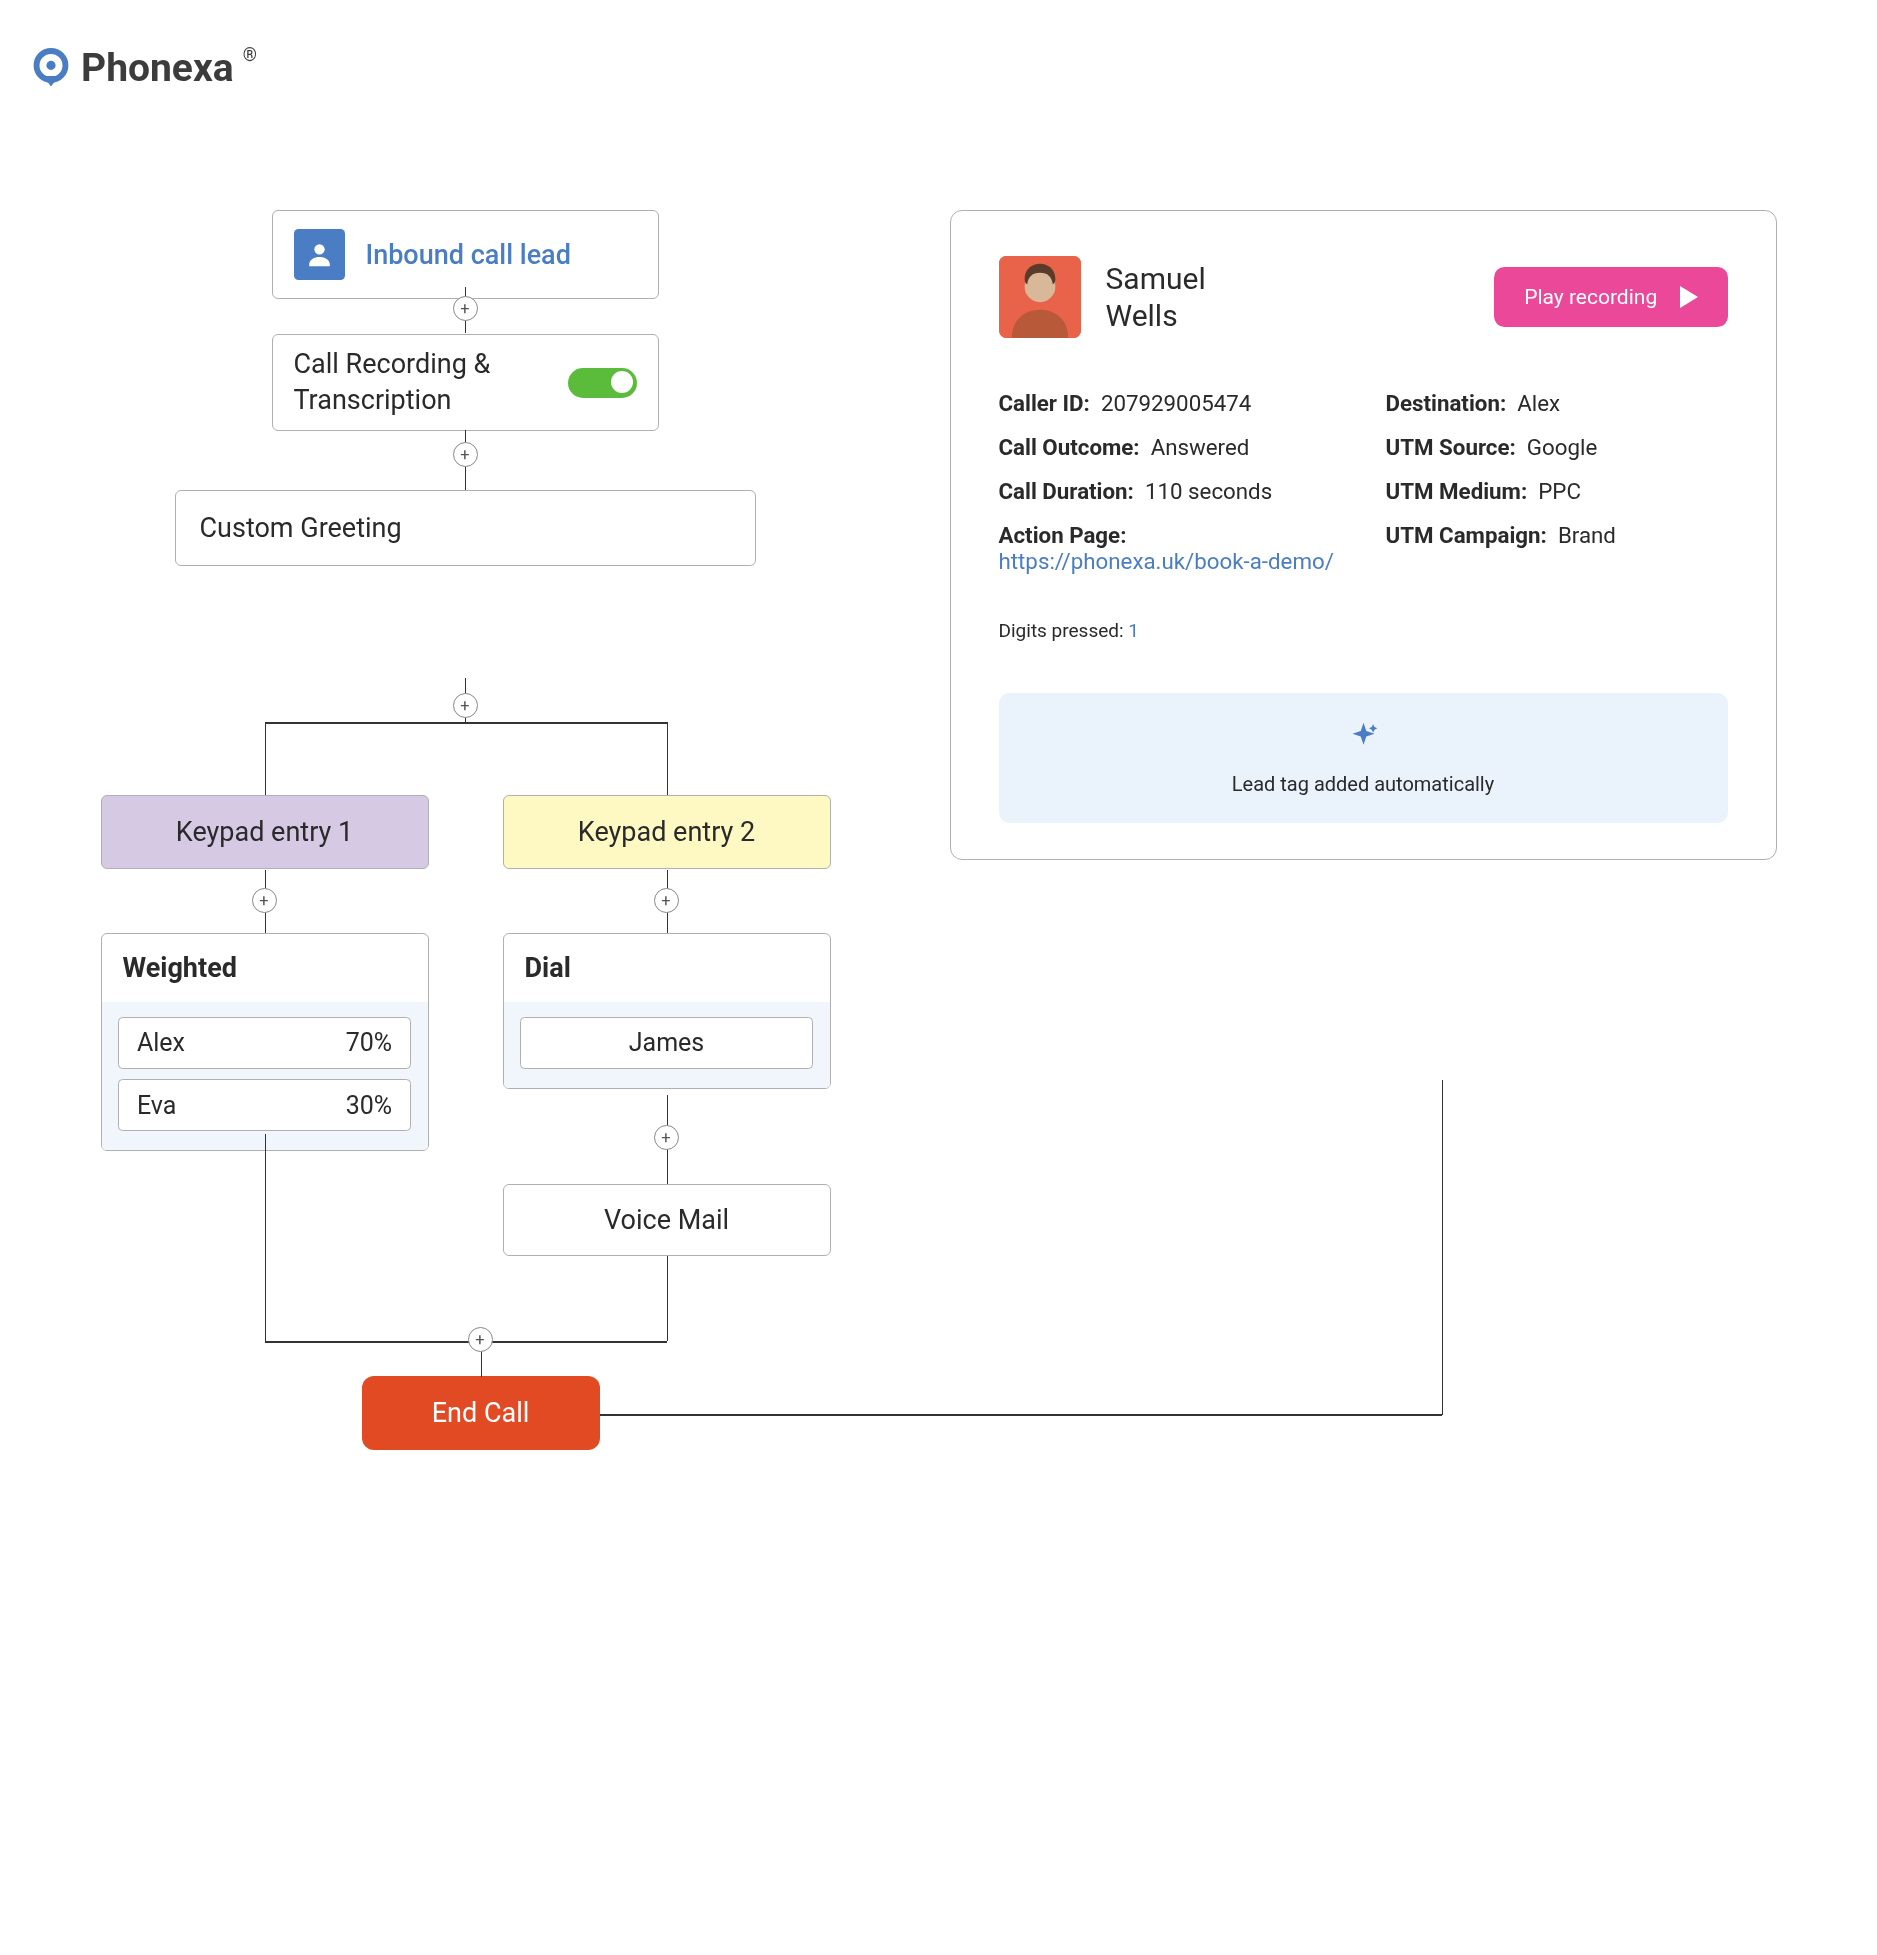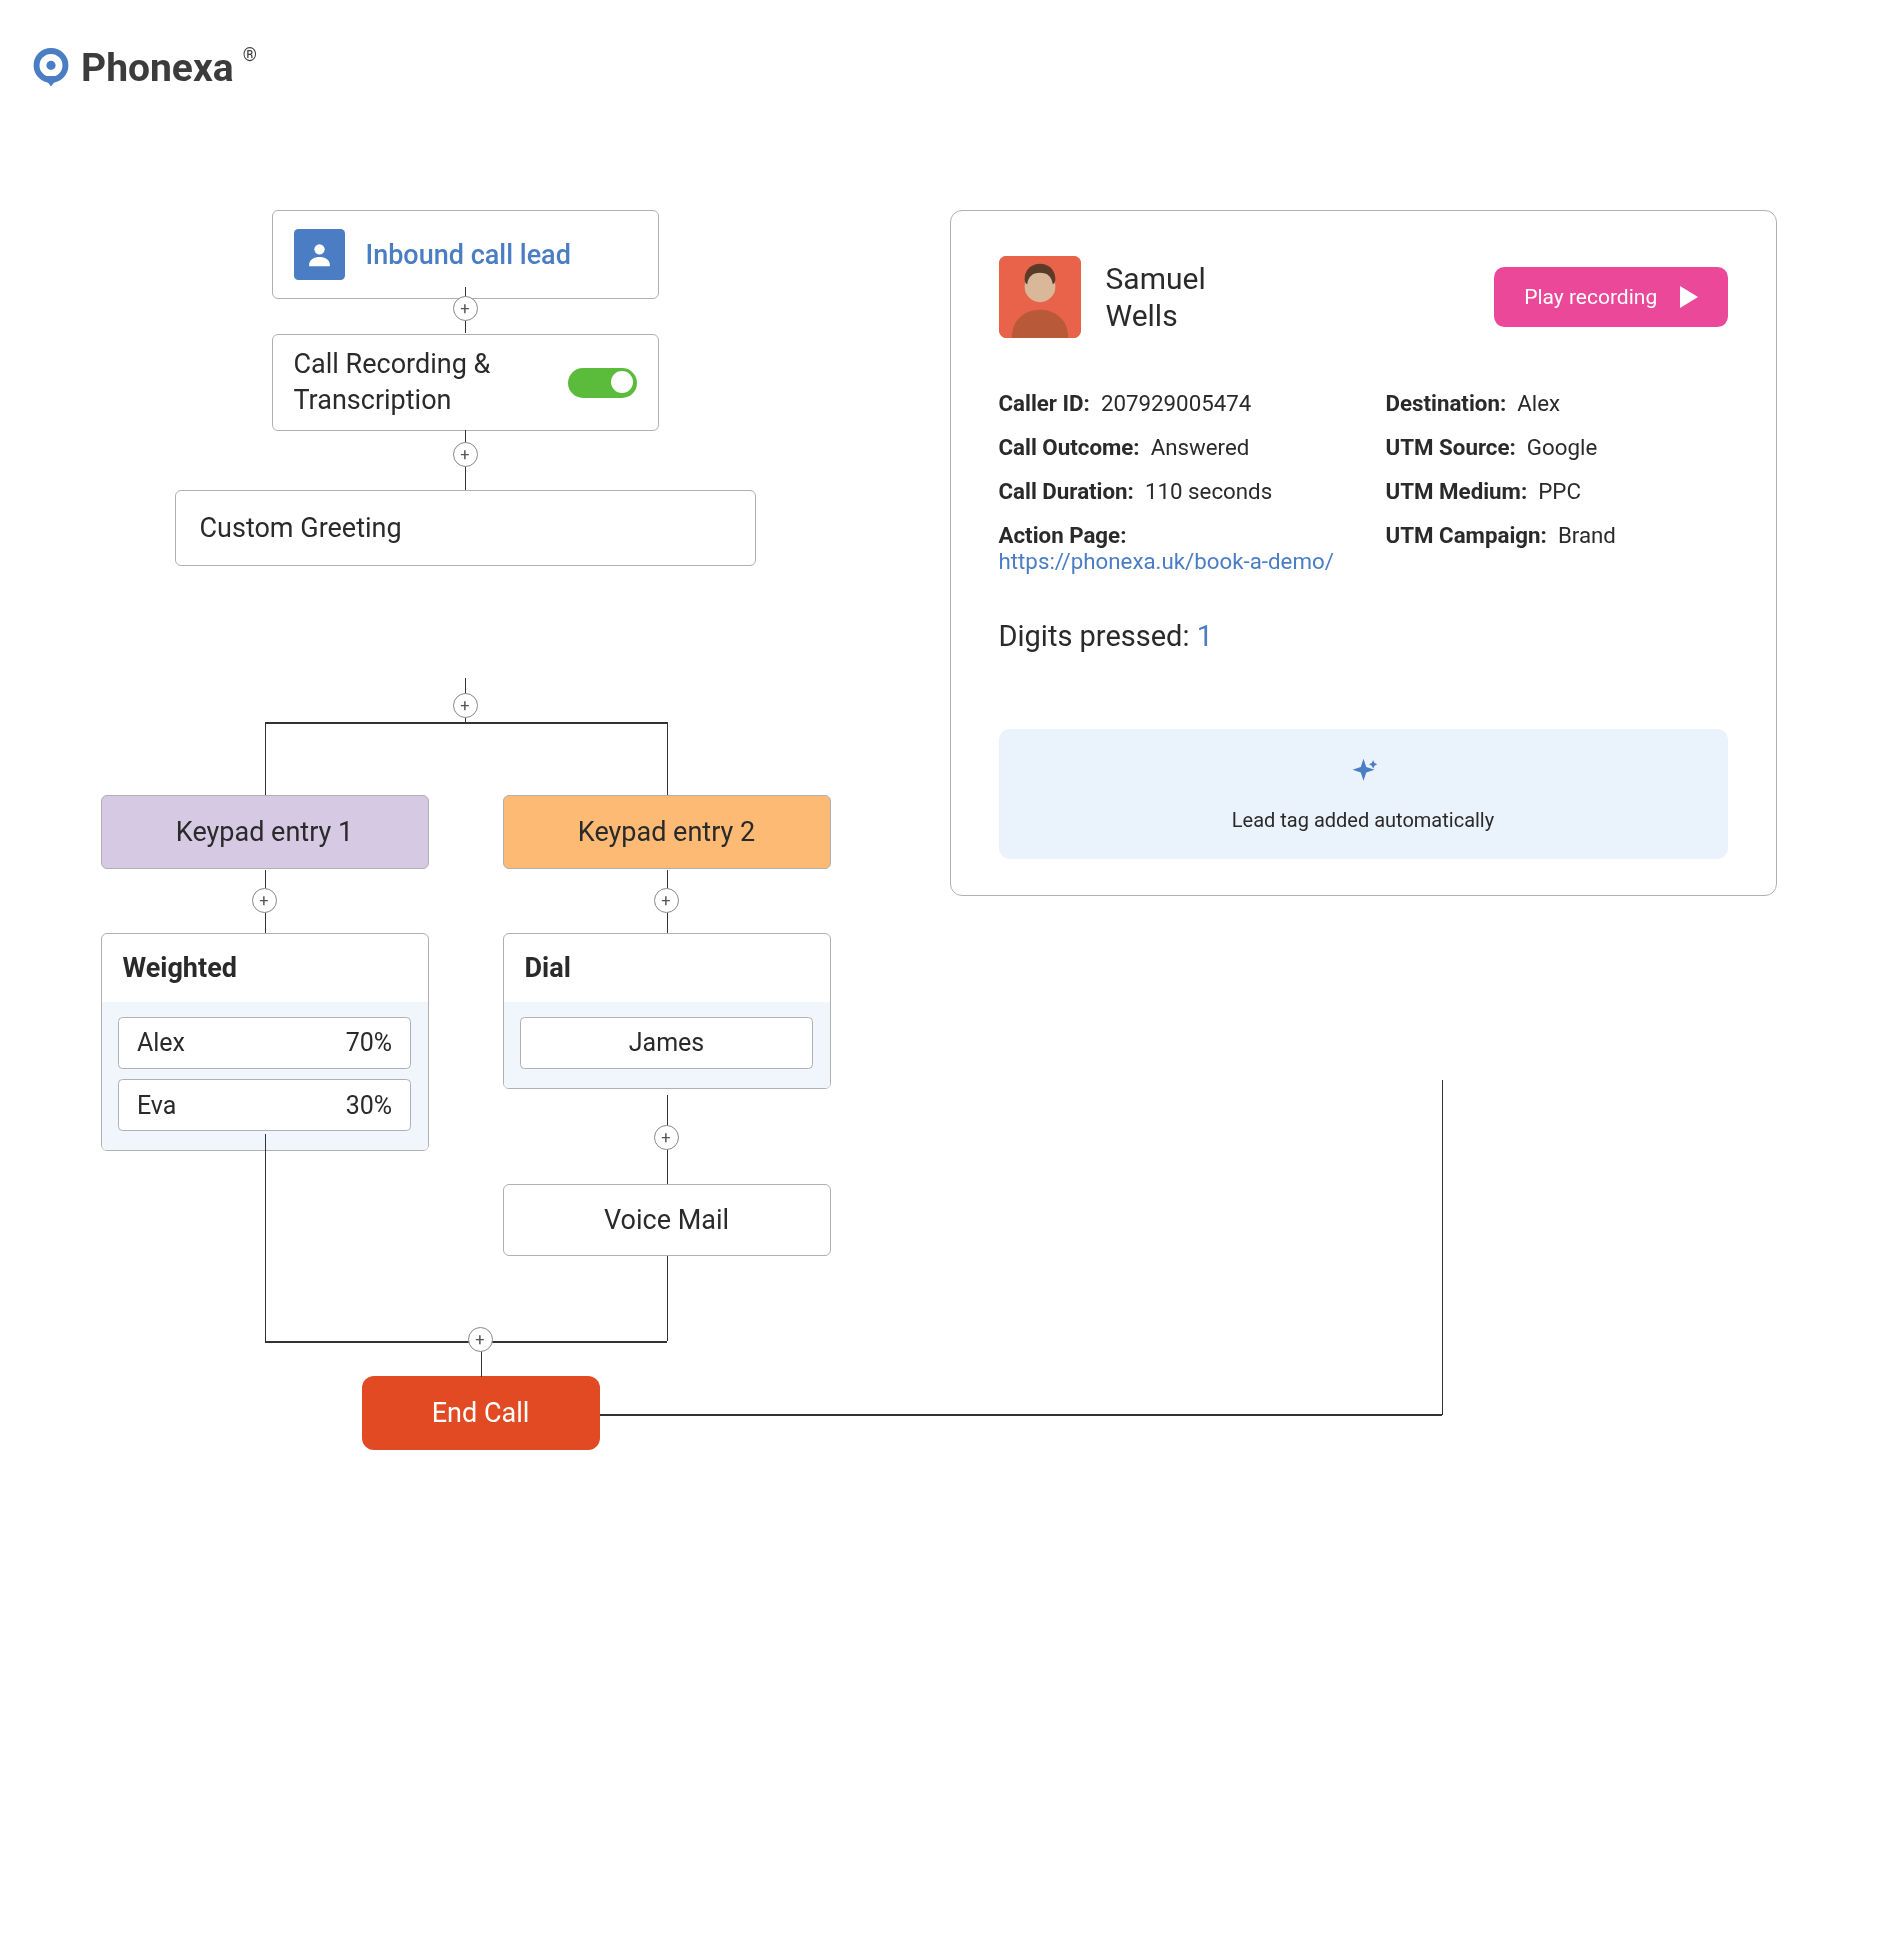--- a/index.html
+++ b/index.html
@@ -16,21 +16,21 @@
 .inbound-icon { width: 51px; height: 51px; background: #4a7dc4; border-radius: 4.5px; display: flex; align-items: center; justify-content: center; }
 .inbound-label { color: #4a7dc4; font-size: 27px; font-weight: 500; }
 .rec { left: 171px; top: 124px; width: 387px; height: 97px; display: flex; align-items: center; justify-content: space-between; }
 .rec-label { font-size: 27px; color: #2a2a2a; line-height: 1.3; }
 .toggle { width: 69px; height: 30px; background: #5bbb3b; border-radius: 15px; position: relative; }
 .toggle::after { content: ""; position: absolute; right: 3.7px; top: 3.7px; width: 22.3px; height: 22.3px; background: #fff; border-radius: 50%; }
 .greeting { left: 74px; top: 280px; width: 581px; padding: 0; }
 .greeting-title { font-size: 27px; color: #2a2a2a; padding: 21px 24px; }
 .greeting-body { background: #f1f6fc; font-size: 21px; color: #333; padding: 18px 24px 24px; line-height: 1.45; border-radius: 0 0 4.5px 4.5px; }
 .keypad1 { left: 0; top: 585px; width: 328px; height: 74px; background: #d6c9e4; display: flex; align-items: center; justify-content: center; font-size: 27px; color: #2a2a2a; }
-.keypad2 { left: 402px; top: 585px; width: 328px; height: 74px; background: #fdba74; display: flex; align-items: center; justify-content: center; font-size: 27px; color: #2a2a2a; }
+.keypad2 { left: 402px; top: 585px; width: 328px; height: 74px; background: #fef9c3; display: flex; align-items: center; justify-content: center; font-size: 27px; color: #2a2a2a; }
 .weighted { left: 0; top: 723px; width: 328px; padding: 0; }
 .weighted-title { font-size: 27px; font-weight: 700; color: #2a2a2a; padding: 18px 21px; }
 .weighted-body { background: #f1f6fc; padding: 15px 16.4px 19.4px; border-radius: 0 0 4.5px 4.5px; }
 .wrow { background: #fff; border: 1.5px solid #b0b0b0; border-radius: 4.5px; padding: 10.4px 18px; margin-bottom: 10.4px; display: flex; justify-content: space-between; font-size: 25px; color: #2a2a2a; }
 .wrow:last-child { margin-bottom: 0; }
 .dial { left: 402px; top: 723px; width: 328px; padding: 0; }
 .dial-title { font-size: 27px; font-weight: 700; color: #2a2a2a; padding: 18px 21px; }
 .dial-body { background: #f1f6fc; padding: 15px 16.4px 19.4px; border-radius: 0 0 4.5px 4.5px; }
 .dial-name { background: #fff; border: 1.5px solid #b0b0b0; border-radius: 4.5px; padding: 10.4px 18px; font-size: 25px; color: #2a2a2a; text-align: center; }
 .vmail { left: 402px; top: 974px; width: 328px; height: 72px; display: flex; align-items: center; justify-content: center; font-size: 27px; color: #2a2a2a; }
@@ -71,21 +71,21 @@
 .pleft { display: flex; align-items: center; gap: 25px; }
 .avatar { width: 82px; height: 82px; border-radius: 7.4px; background: #e8634a; display: flex; align-items: center; justify-content: center; overflow: hidden; }
 .pname { font-size: 30px; color: #2a2a2a; line-height: 1.25; }
 .playbtn { background: #ec4899; color: #fff; border-radius: 10.4px; padding: 18px 30px; display: flex; align-items: center; gap: 22.3px; font-size: 21px; }
 .playicon { width: 0; height: 0; border-left: 18px solid #fff; border-top: 11.2px solid transparent; border-bottom: 11.2px solid transparent; }
 .details { display: flex; gap: 45px; margin-bottom: 45px; }
 .dcol { flex: 1; display: flex; flex-direction: column; gap: 18px; }
 .drow { font-size: 22.3px; color: #2a2a2a; }
 .drow b { font-weight: 700; }
 .drow .link { color: #4a7dc4; }
-.digits { font-size: 29px; color: #2a2a2a; margin-bottom: 76px; }
+.digits { font-size: 19px; color: #2a2a2a; margin-bottom: 51px; }
 .digits .val { color: #4a7dc4; }
 .tagrow { display: flex; align-items: center; gap: 30px; margin-bottom: 67px; }
 .tagrow .lbl { font-size: 22.3px; color: #2a2a2a; }
 .tag-badge { background: #168c7a; color: #fff; border-radius: 7.4px; padding: 16.4px 42px; font-size: 25px; }
 .ppc { display: flex; align-items: center; gap: 12px; font-size: 22.3px; color: #2a2a2a; margin-left: 22.3px; }
 .chk { width: 27px; height: 27px; border: 1.5px solid #333; border-radius: 3px; display: flex; align-items: center; justify-content: center; font-size: 18px; }
 .auto { background: #eaf2fc; border-radius: 10.4px; padding: 27px; display: flex; align-items: center; justify-content: center; gap: 19.4px; font-size: 20px; color: #2a2a2a; flex-direction: column; }
 </style>
 </head>
 <body>

